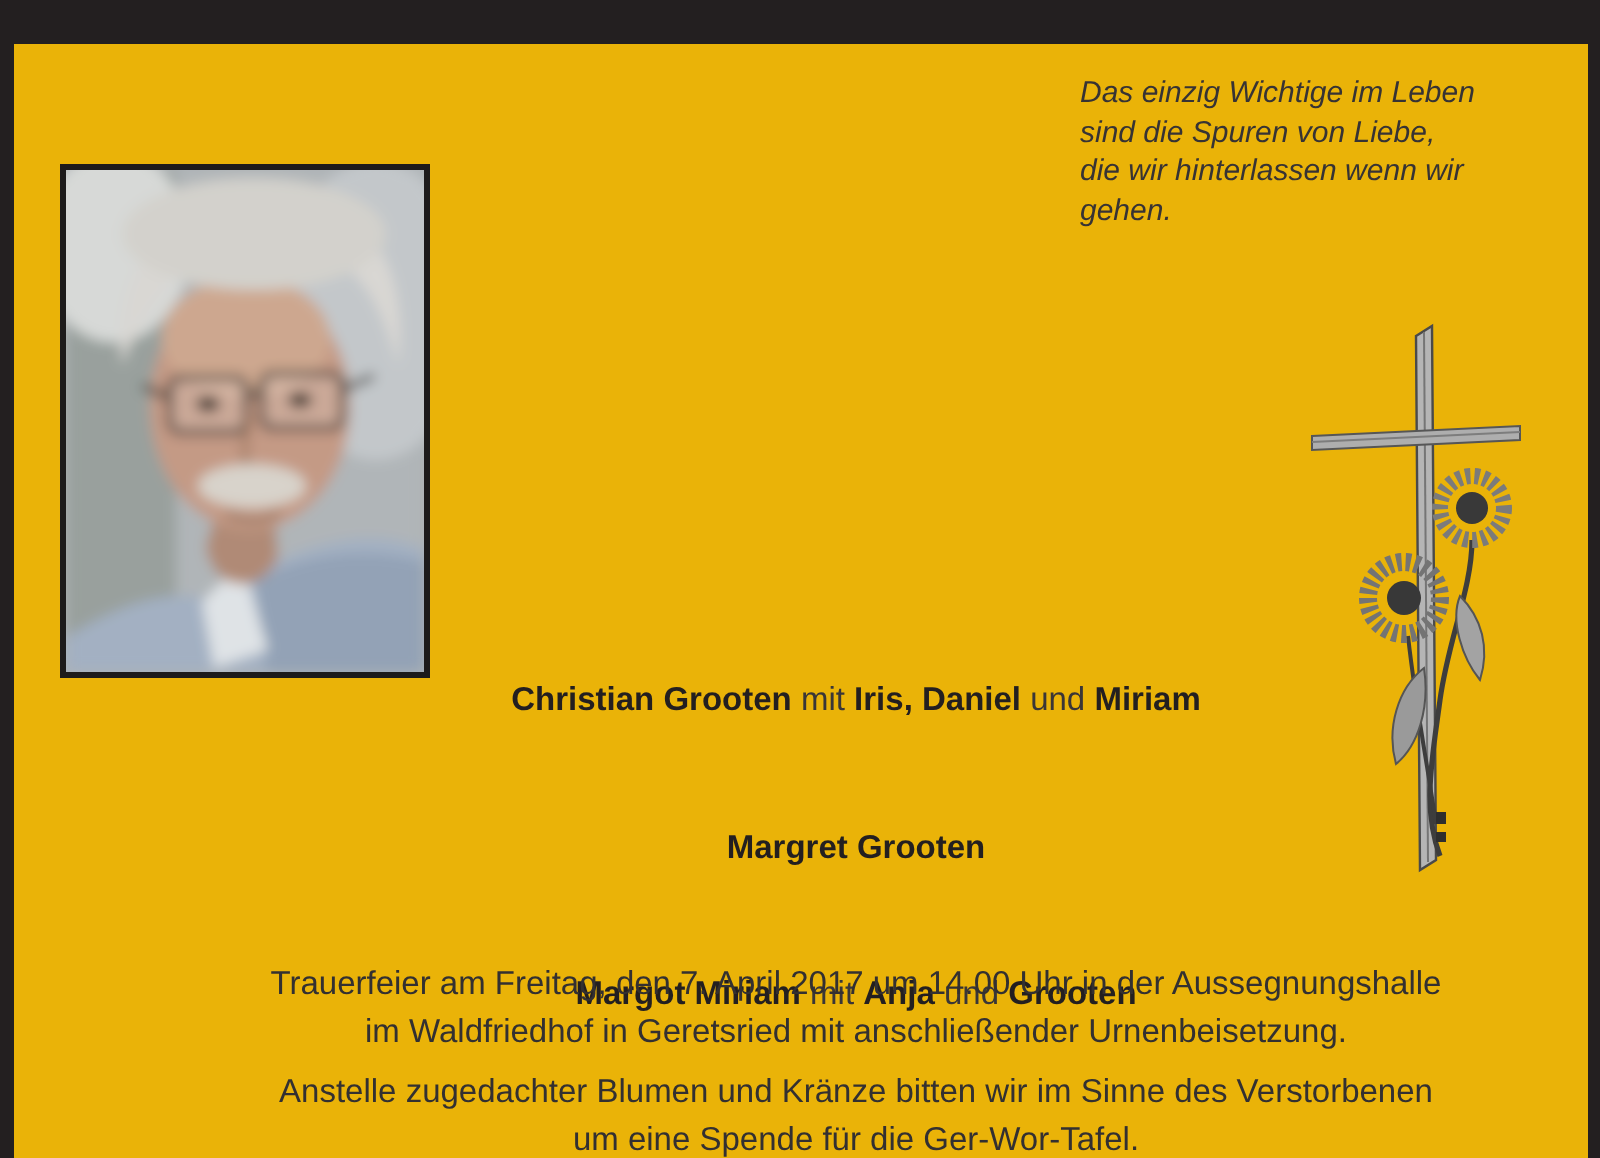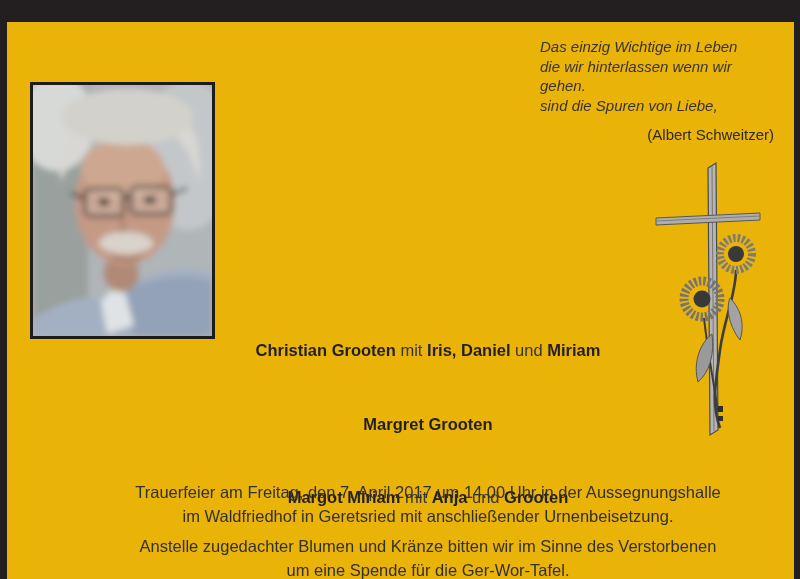--- a/index.html
+++ b/index.html
@@ -102,23 +102,22 @@
 
         <ellipse cx="93" cy="158" rx="27" ry="11" fill="#d8d3cb"></ellipse>
 
         <path d="M80,172 C90,176 99,176 107,171" stroke="#8a6a57" stroke-width="2.5" fill="none"></path>
       </g>
     </svg>
   </div>
 
   <div class="quote">
     <div>Das einzig Wichtige im Leben</div>
+    <div>sind die Spuren von Liebe,</div>
     <div>die wir hinterlassen wenn wir gehen.</div>
-    <div>sind die Spuren von Liebe,</div>
-    <div class="qattr">(Albert Schweitzer)</div>
   </div>
 
 
   <div class="memorial">
     <div><span class="b">Christian Grooten</span><span> mit </span><span class="b">Iris, Daniel</span><span> und </span><span class="b">Miriam</span></div>
     <div><span class="b">Margret Grooten</span></div>
     <div><span class="b">Margot Miriam</span><span> mit </span><span class="b">Anja</span><span> und </span><span class="b">Grooten</span></div>
     
     
     

